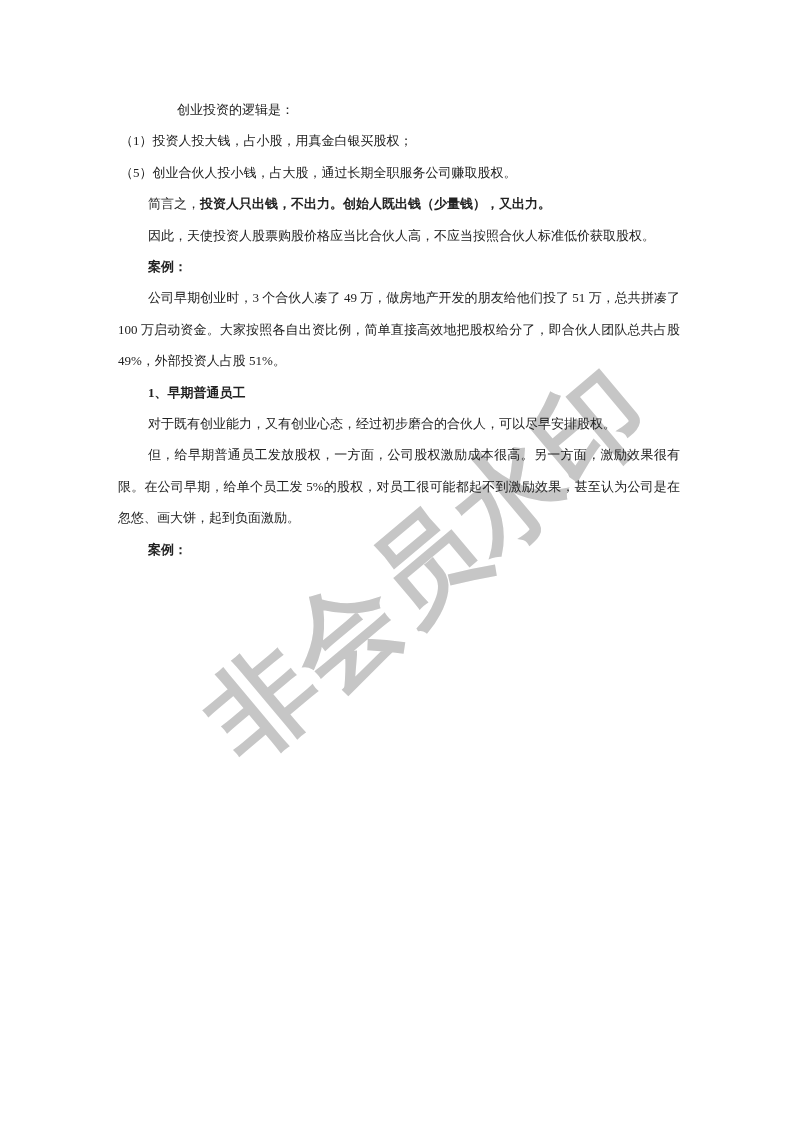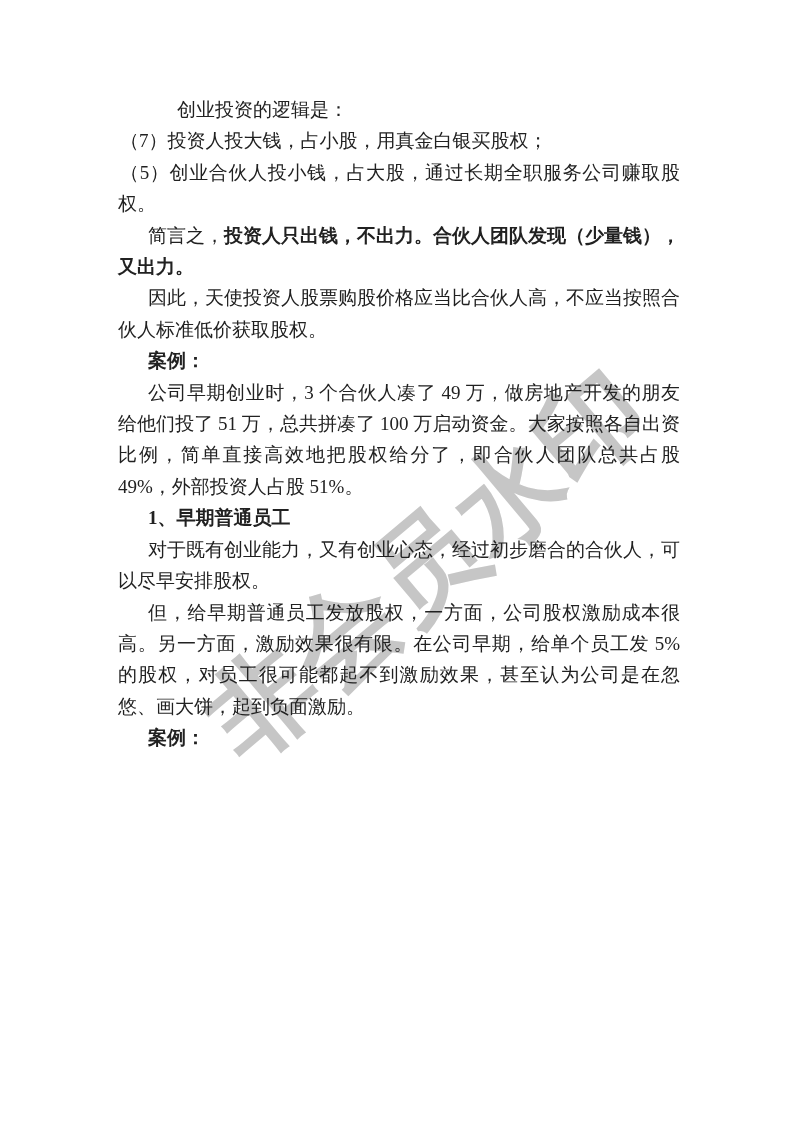--- a/index.html
+++ b/index.html
@@ -40,21 +40,21 @@
     z-index: 0;
     user-select: none;
   }
   
   .doc {
     position: absolute;
     left: 118px;
     top: 94px;
     width: 562px;
     z-index: 1;
-    font-size: 19px;
+    font-size: 13px;
     line-height: 31.4px;
     color: #212121;
     text-align: justify;
     text-justify: inter-ideograph;
   }
   .doc p {
     margin: 0;
     padding: 0;
     text-indent: 30px; 
   }
@@ -67,25 +67,25 @@
 <body>
 
 <div class="page">
 
   <div class="watermark">非会员水印</div>
 
   <div class="doc">
 
     <p class="indent-wide"><span>创业投资的逻辑是：</span></p>
 
-    <p class="indent-none"><span>（7）投资人投大钱，占小股，用真金白银买股权；</span></p>
+    <p class="indent-none"><span>（1）投资人投大钱，占小股，用真金白银买股权；</span></p>
 
     <p class="indent-none"><span>（5）创业合伙人投小钱，占大股，通过长期全职服务公司赚取股权。</span></p>
 
-    <p><span>简言之，</span><span class="bold">投资人只出钱，不出力。合伙人团队发现（少量钱），又出力。</span></p>
+    <p><span>简言之，</span><span class="bold">投资人只出钱，不出力。创始人既出钱（少量钱），又出力。</span></p>
 
     <p><span>因此，天使投资人股票购股价格应当比合伙人高，不应当按照合伙人标准低价获取股权。</span></p>
 
 
     <p class="heading"><span>案例：</span></p>
 
     <p><span>公司早期创业时，3 个合伙人凑了 49 万，做房地产开发的朋友给他们投了 51 万，总共拼凑了 100 万启动资金。大家按照各自出资比例，简单直接高效地把股权给分了，即合伙人团队总共占股 49%，外部投资人占股 51%。</span></p>
 
 
     <p class="heading"><span>1、早期普通员工</span></p>

